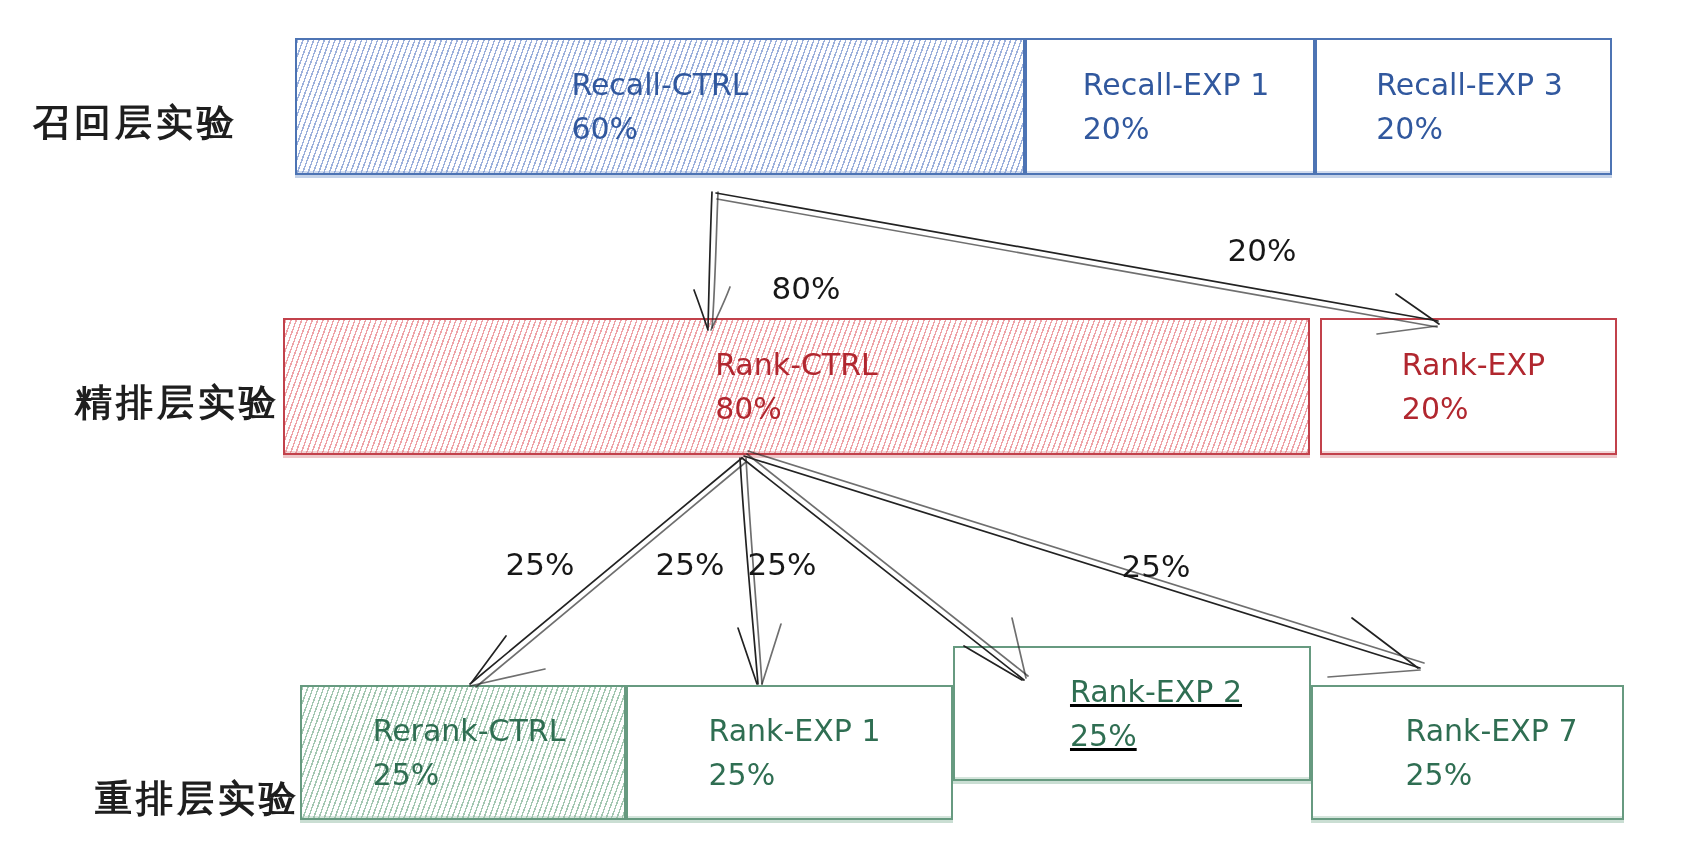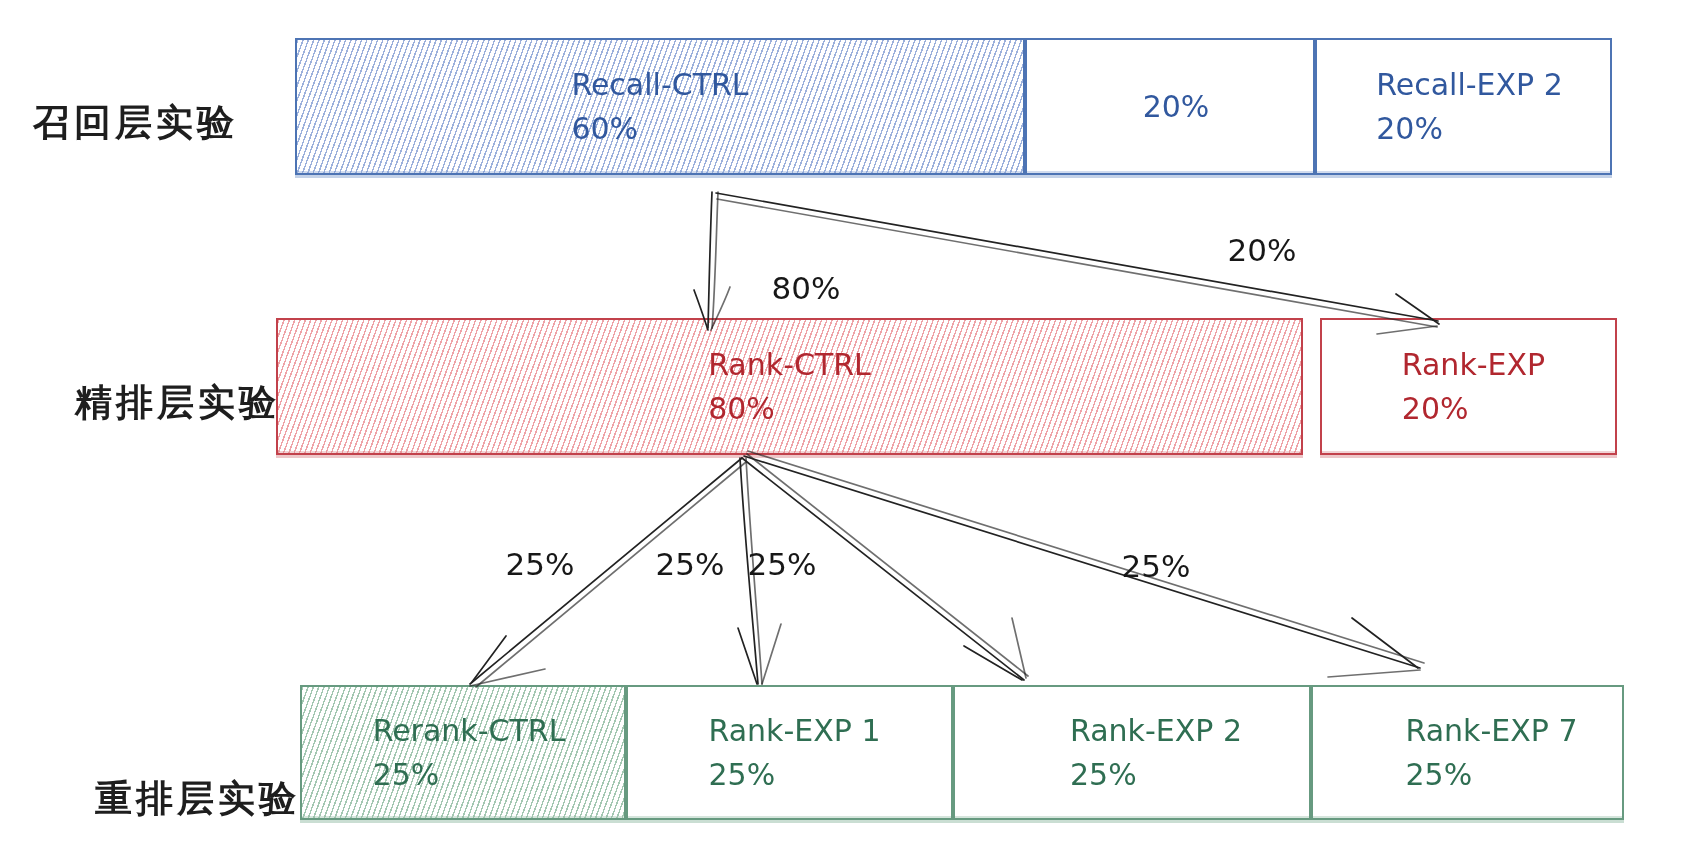--- a/index.html
+++ b/index.html
@@ -75,33 +75,34 @@
 
   <div class="blue">
     <div class="cell hatch-blue center" style="left:295px;top:38px;width:730px;height:137px;">
       <div class="txt">
         <div>Recall-CTRL</div>
         <div>60%</div>
       </div>
     </div>
     <div class="cell padded-sm" style="left:1025px;top:38px;width:290px;height:137px;">
       <div class="txt">
+        <div>Recall-EXP 1</div>
         <div>20%</div>
       </div>
     </div>
     <div class="cell padded-sm" style="left:1315px;top:38px;width:297px;height:137px;">
       <div class="txt">
-        <div>Recall-EXP 2</div>
+        <div>Recall-EXP 3</div>
         <div>20%</div>
       </div>
     </div>
   </div>
 
   <div class="red">
-    <div class="cell hatch-red center" style="left:276px;top:318px;width:1027px;height:137px;">
+    <div class="cell hatch-red center" style="left:283px;top:318px;width:1027px;height:137px;">
       <div class="txt">
         <div>Rank-CTRL</div>
         <div>80%</div>
       </div>
     </div>
     <div class="cell padded" style="left:1320px;top:318px;width:297px;height:137px;">
       <div class="txt">
         <div>Rank-EXP</div>
         <div>20%</div>
       </div>
@@ -114,21 +115,21 @@
         <div>Rerank-CTRL</div>
         <div>25%</div>
       </div>
     </div>
     <div class="cell padded" style="left:626px;top:685px;width:327px;height:135px;">
       <div class="txt">
         <div>Rank-EXP 1</div>
         <div>25%</div>
       </div>
     </div>
-    <div class="cell padded-lg" style="left:953px;top:685px;width:358px;height:135px;">
+    <div class="cell padded-lg" style="left:953px;top:646px;width:358px;height:135px;text-decoration:underline;">
       <div class="txt">
         <div>Rank-EXP 2</div>
         <div>25%</div>
       </div>
     </div>
     <div class="cell padded-lg" style="left:1311px;top:685px;width:313px;height:135px;">
       <div class="txt">
         <div>Rank-EXP 7</div>
         <div>25%</div>
       </div>

